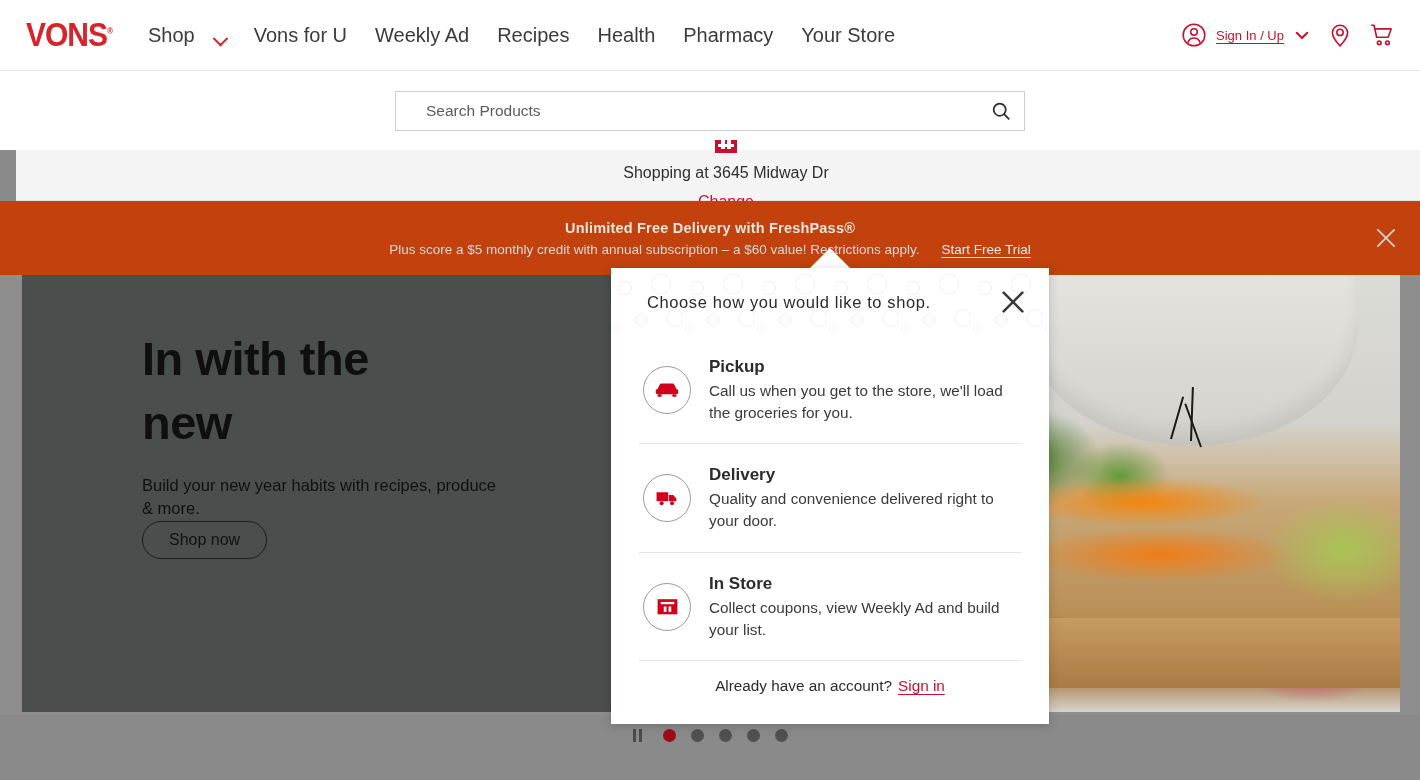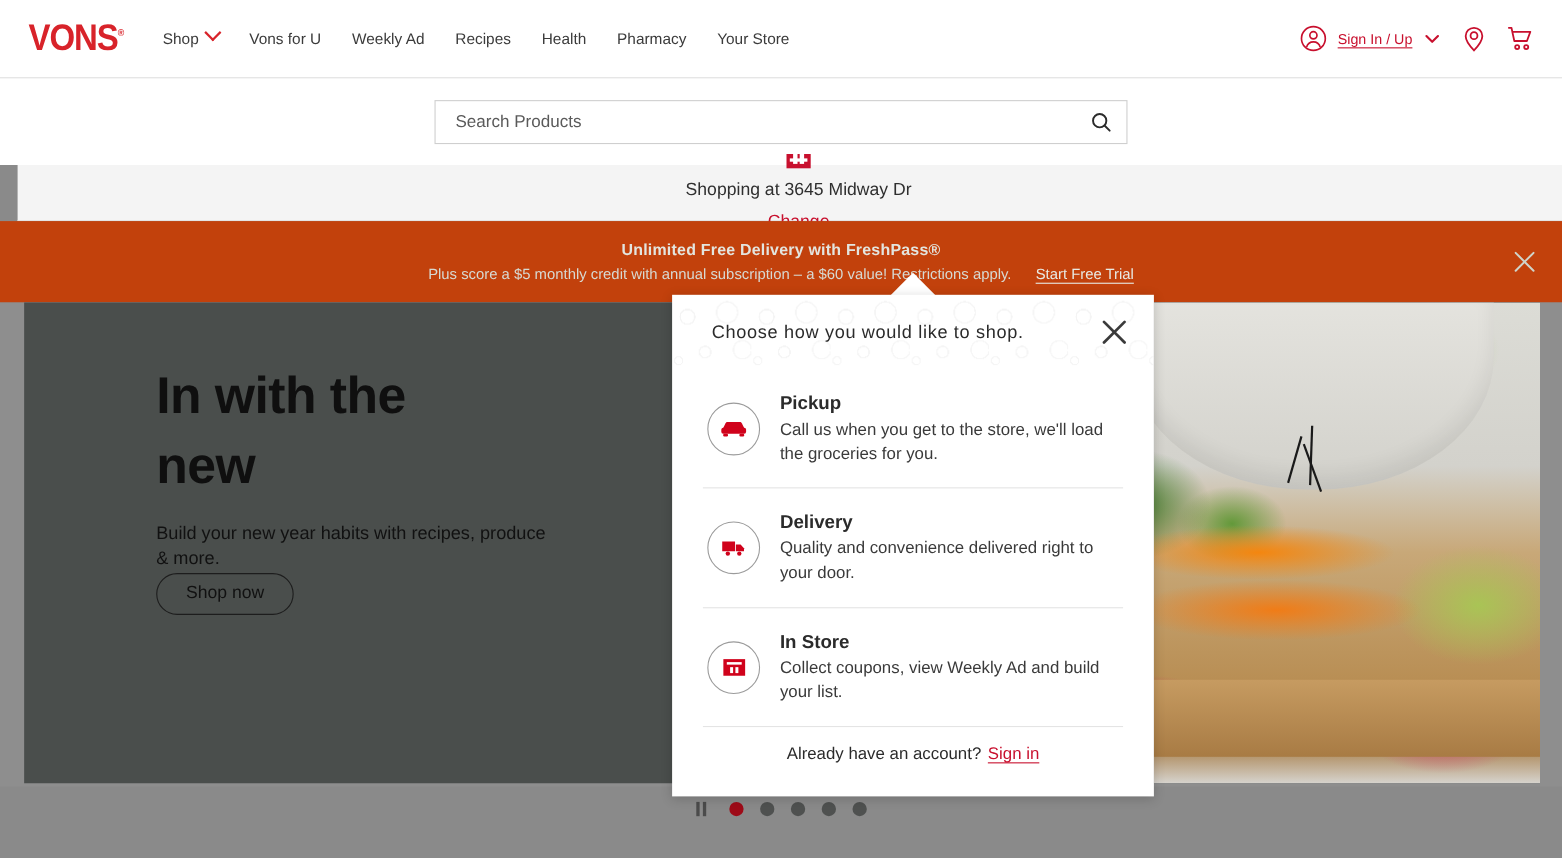--- a/index.html
+++ b/index.html
@@ -22,22 +22,22 @@
   }
   .logo {
     margin-left: 26px; margin-right: 22px;
     font-size: 30px; font-weight: 900; color: #d8232a;
     letter-spacing: -1px; font-family: "Liberation Sans", sans-serif;
     transform: scaleY(1.12); position: relative; line-height: 1;
   }
   .logo .reg { font-size: 8px; vertical-align: super; font-weight: 700; }
   .navlinks { display: flex; align-items: center; gap: 0; }
   .navlink {
-    font-size: 14px; color: #3b3b3b; padding: 0 14px;
-    white-space: nowrap; display: flex; align-items: flex-start; gap: 7px;
+    font-size: 20px; color: #3b3b3b; padding: 0 14px;
+    white-space: nowrap; display: flex; align-items: flex-end; gap: 20px;
     cursor: pointer;
   }
   .chev-red {
     display: inline-block; width: 11px; height: 11px;
     border-right: 2.5px solid #d8232a; border-bottom: 2.5px solid #d8232a;
     transform: rotate(45deg) translate(-2px,-2px);
   }
   .nav-right {
     margin-left: auto; margin-right: 24px;
     display: flex; align-items: center; gap: 16px;
@@ -49,21 +49,21 @@
   }
   .ic { color: #c8102e; display: flex; align-items: center; }
 
   
   .searchbar-row {
     position: absolute; left: 0; top: 71px; width: 1420px; height: 79px;
     background: #ffffff; display: flex; align-items: center; justify-content: center;
   }
   .searchbox {
     width: 630px; height: 40px; border: 1px solid #cfcfcf; background: #fff;
-    display: flex; align-items: center; padding: 0 12px 0 18px;
+    display: flex; align-items: center; padding: 0 12px 0 30px;
   }
   .searchbox input {
     flex: 1; border: none; outline: none; font-size: 15.5px;
     color: #4a4a4a; font-family: "Liberation Sans", sans-serif; background: transparent;
   }
   .searchbox input::placeholder { color: #5a5a5a; }
 
   
   .storebar {
     position: absolute; left: 16px; top: 150px; width: 1420px; height: 51px;

